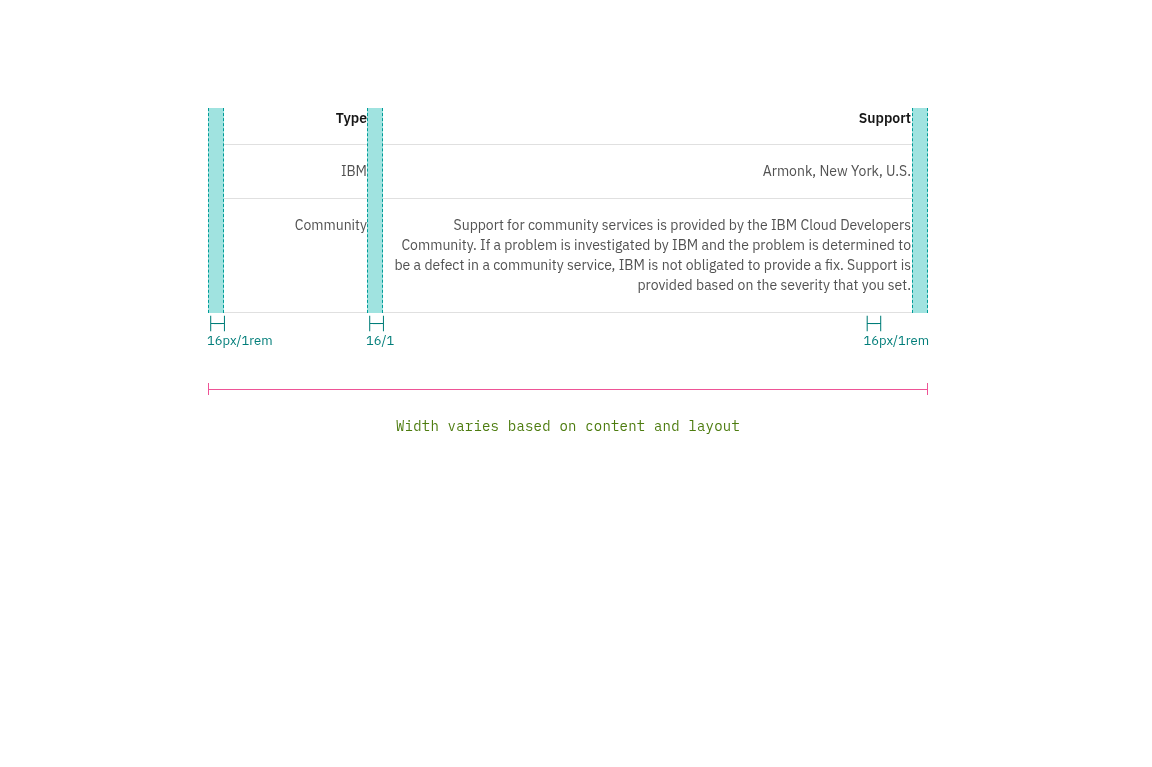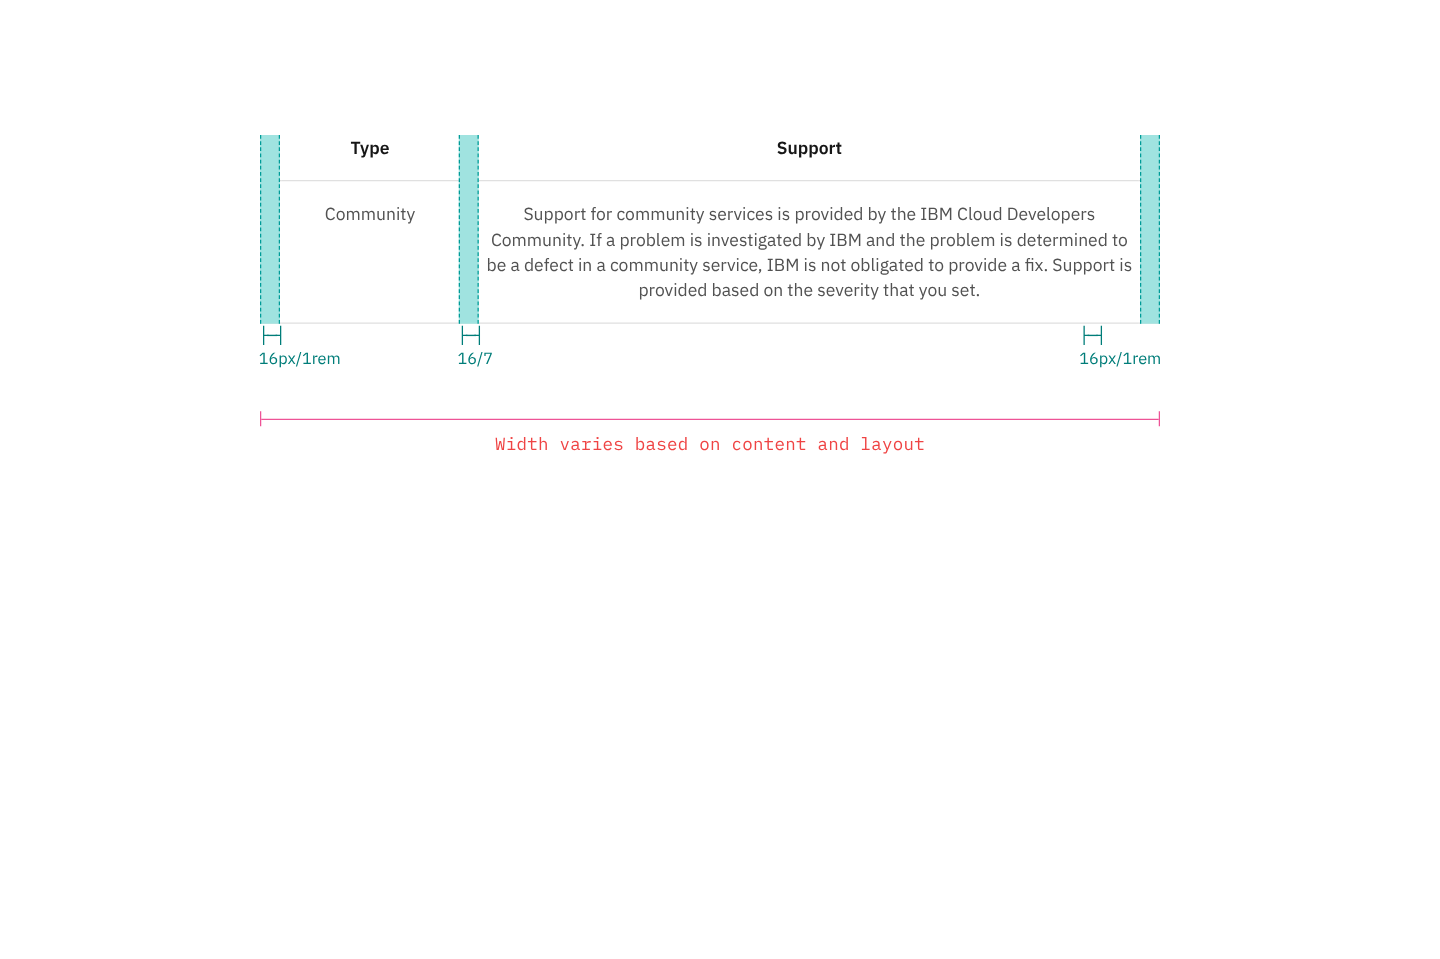--- a/index.html
+++ b/index.html
@@ -42,21 +42,21 @@
     .teal-mid { left: 159px; }
     .teal-right { right: 0; }
 
     table {
       border-collapse: collapse;
       width: 100%;
       table-layout: fixed;
     }
 
     th, td {
-      text-align: center;
+      text-align: right;
       vertical-align: top;
       font-size: 14px;
       line-height: 1.45;
       color: #525252;
       padding-top: 16px;
       padding-bottom: 16px;
     }
 
     th {
       color: #161616;
@@ -121,25 +121,25 @@
       content: "";
       position: absolute;
       top: 50%;
       left: 0;
       right: 0;
       height: 1px;
       background: #ee5396;
     }
 
     .width-caption {
-      color: #ef4444;
+      color: #4d7c0f;
       font-family: 'IBM Plex Mono', 'Courier New', monospace;
       font-size: 14px;
       text-align: center;
-      margin-top: 5px;
+      margin-top: 22px;
       letter-spacing: 0.2px;
     }
   </style>
 </head>
 <body>
 
 <div class="container">
   <div class="table-wrapper">
     <div class="teal-col teal-left"></div>
     <div class="teal-col teal-mid"></div>
@@ -158,37 +158,44 @@
           <th></th>
           <th>Type</th>
           <th></th>
           <th>Support</th>
           <th></th>
         </tr>
       </thead>
       <tbody>
         <tr>
           <td></td>
+          <td>IBM</td>
+          <td></td>
+          <td>Armonk, New York, U.S.</td>
+          <td></td>
+        </tr>
+        <tr>
+          <td></td>
           <td>Community</td>
           <td></td>
           <td>Support for community services is provided by the IBM Cloud Developers Community. If a problem is investigated by IBM and the problem is determined to be a defect in a community service, IBM is not obligated to provide a fix. Support is provided based on the severity that you set.</td>
           <td></td>
         </tr>
       </tbody>
     </table>
   </div>
 
   <div class="spec-row">
     <div class="spec-marker spec-left">
       <span class="bar">├─┤</span>
       <span>16px/1rem</span>
     </div>
     <div class="spec-marker spec-mid">
       <span class="bar">├─┤</span>
-      <span>16/7</span>
+      <span>16/1</span>
     </div>
     <div class="spec-marker spec-right">
       <span class="bar">├─┤</span>
       <span>16px/1rem</span>
     </div>
   </div>
 
   <div class="width-annotation">
     <div class="width-line"></div>
     <div class="width-caption">Width varies based on content and layout</div>

